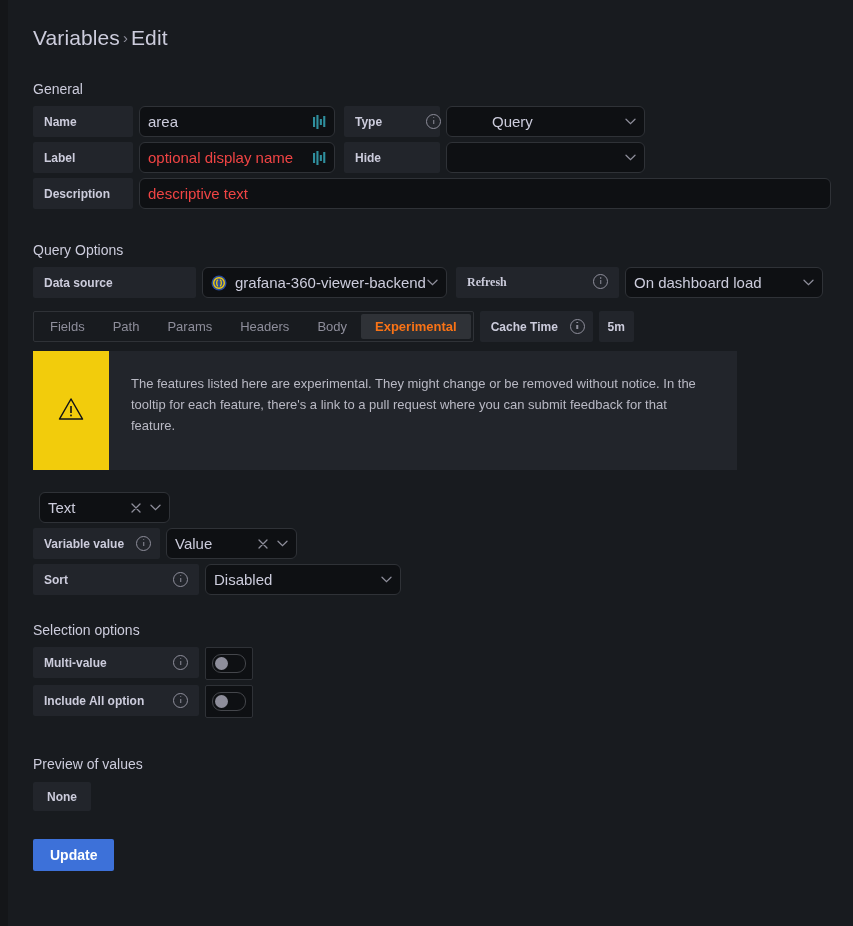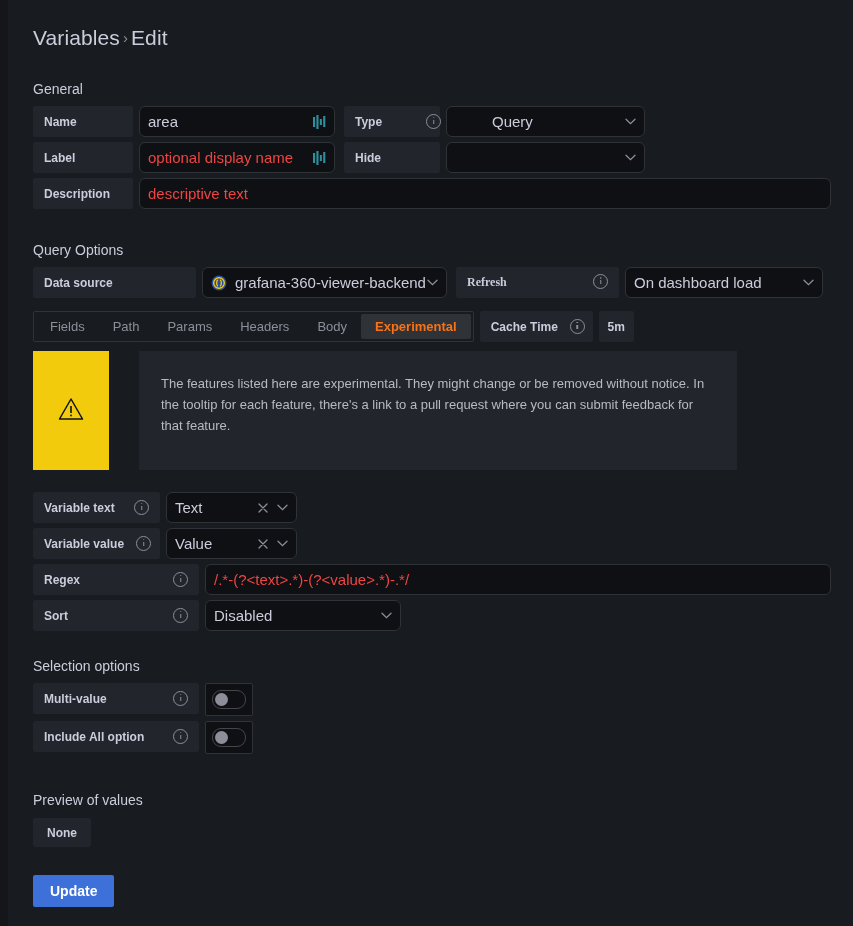--- a/index.html
+++ b/index.html
@@ -173,21 +173,20 @@
     color: #f97316;
     font-weight: bold;
   }
 
   
   .warnwrap {
     display: flex;
     margin-top: 9px;
     width: 704px;
     height: 119px;
-    gap: 30px;
   }
   .warnbar {
     width: 76px;
     background: #f2cc0c;
     display: flex;
     align-items: center;
     justify-content: center;
     flex: none;
   }
   .warnbody {
@@ -412,24 +411,20 @@
           </svg>
         </span>
       </div>
       <div class="warnbody">The features listed here are experimental. They might change or be removed without notice. In the tooltip for each feature, there's a link to a pull request where you can submit feedback for that feature.</div>
     </div>
 
     <div class="sp-22"></div>
 
     
     <div class="row">
-      <div class="fld-label" style="width:127px;">
-        <span>Variable text</span>
-        <span class="info"><i class="info-icon"></i></span>
-      </div>
       <div class="gap"></div>
       <div class="inp" style="width:131px;">
         <span class="val">Text</span>
         <span class="clear-x">
           <svg width="10" height="10" viewBox="0 0 10 10">
               <path d="M1 1 L9 9 M9 1 L1 9" stroke="#8e8e9b" stroke-width="1.3" stroke-linecap="round"></path>
             </svg>
         </span>
         <span class="chev" style="margin-left:0;">
           <svg width="11" height="7" viewBox="0 0 11 7">
@@ -455,30 +450,20 @@
         </span>
         <span class="chev" style="margin-left:0;">
           <svg width="11" height="7" viewBox="0 0 11 7">
               <path d="M1 1.3 L5.5 5.6 L10 1.3" stroke="#8e8e9b" stroke-width="1.3" fill="none" stroke-linecap="round"></path>
             </svg>
         </span>
       </div>
     </div>
 
     
-    <div class="row">
-      <div class="fld-label" style="width:166px;">
-        <span>Regex</span>
-        <span class="info"><i class="info-icon"></i></span>
-      </div>
-      <div class="gap"></div>
-      <div class="inp ph" style="width:626px;">
-        <span class="val">/.*-(?&lt;text&gt;.*)-(?&lt;value&gt;.*)-.*/</span>
-      </div>
-    </div>
 
     
     <div class="row">
       <div class="fld-label" style="width:166px;">
         <span>Sort</span>
         <span class="info"><i class="info-icon"></i></span>
       </div>
       <div class="gap"></div>
       <div class="inp" style="width:196px;">
         <span class="val">Disabled</span>

